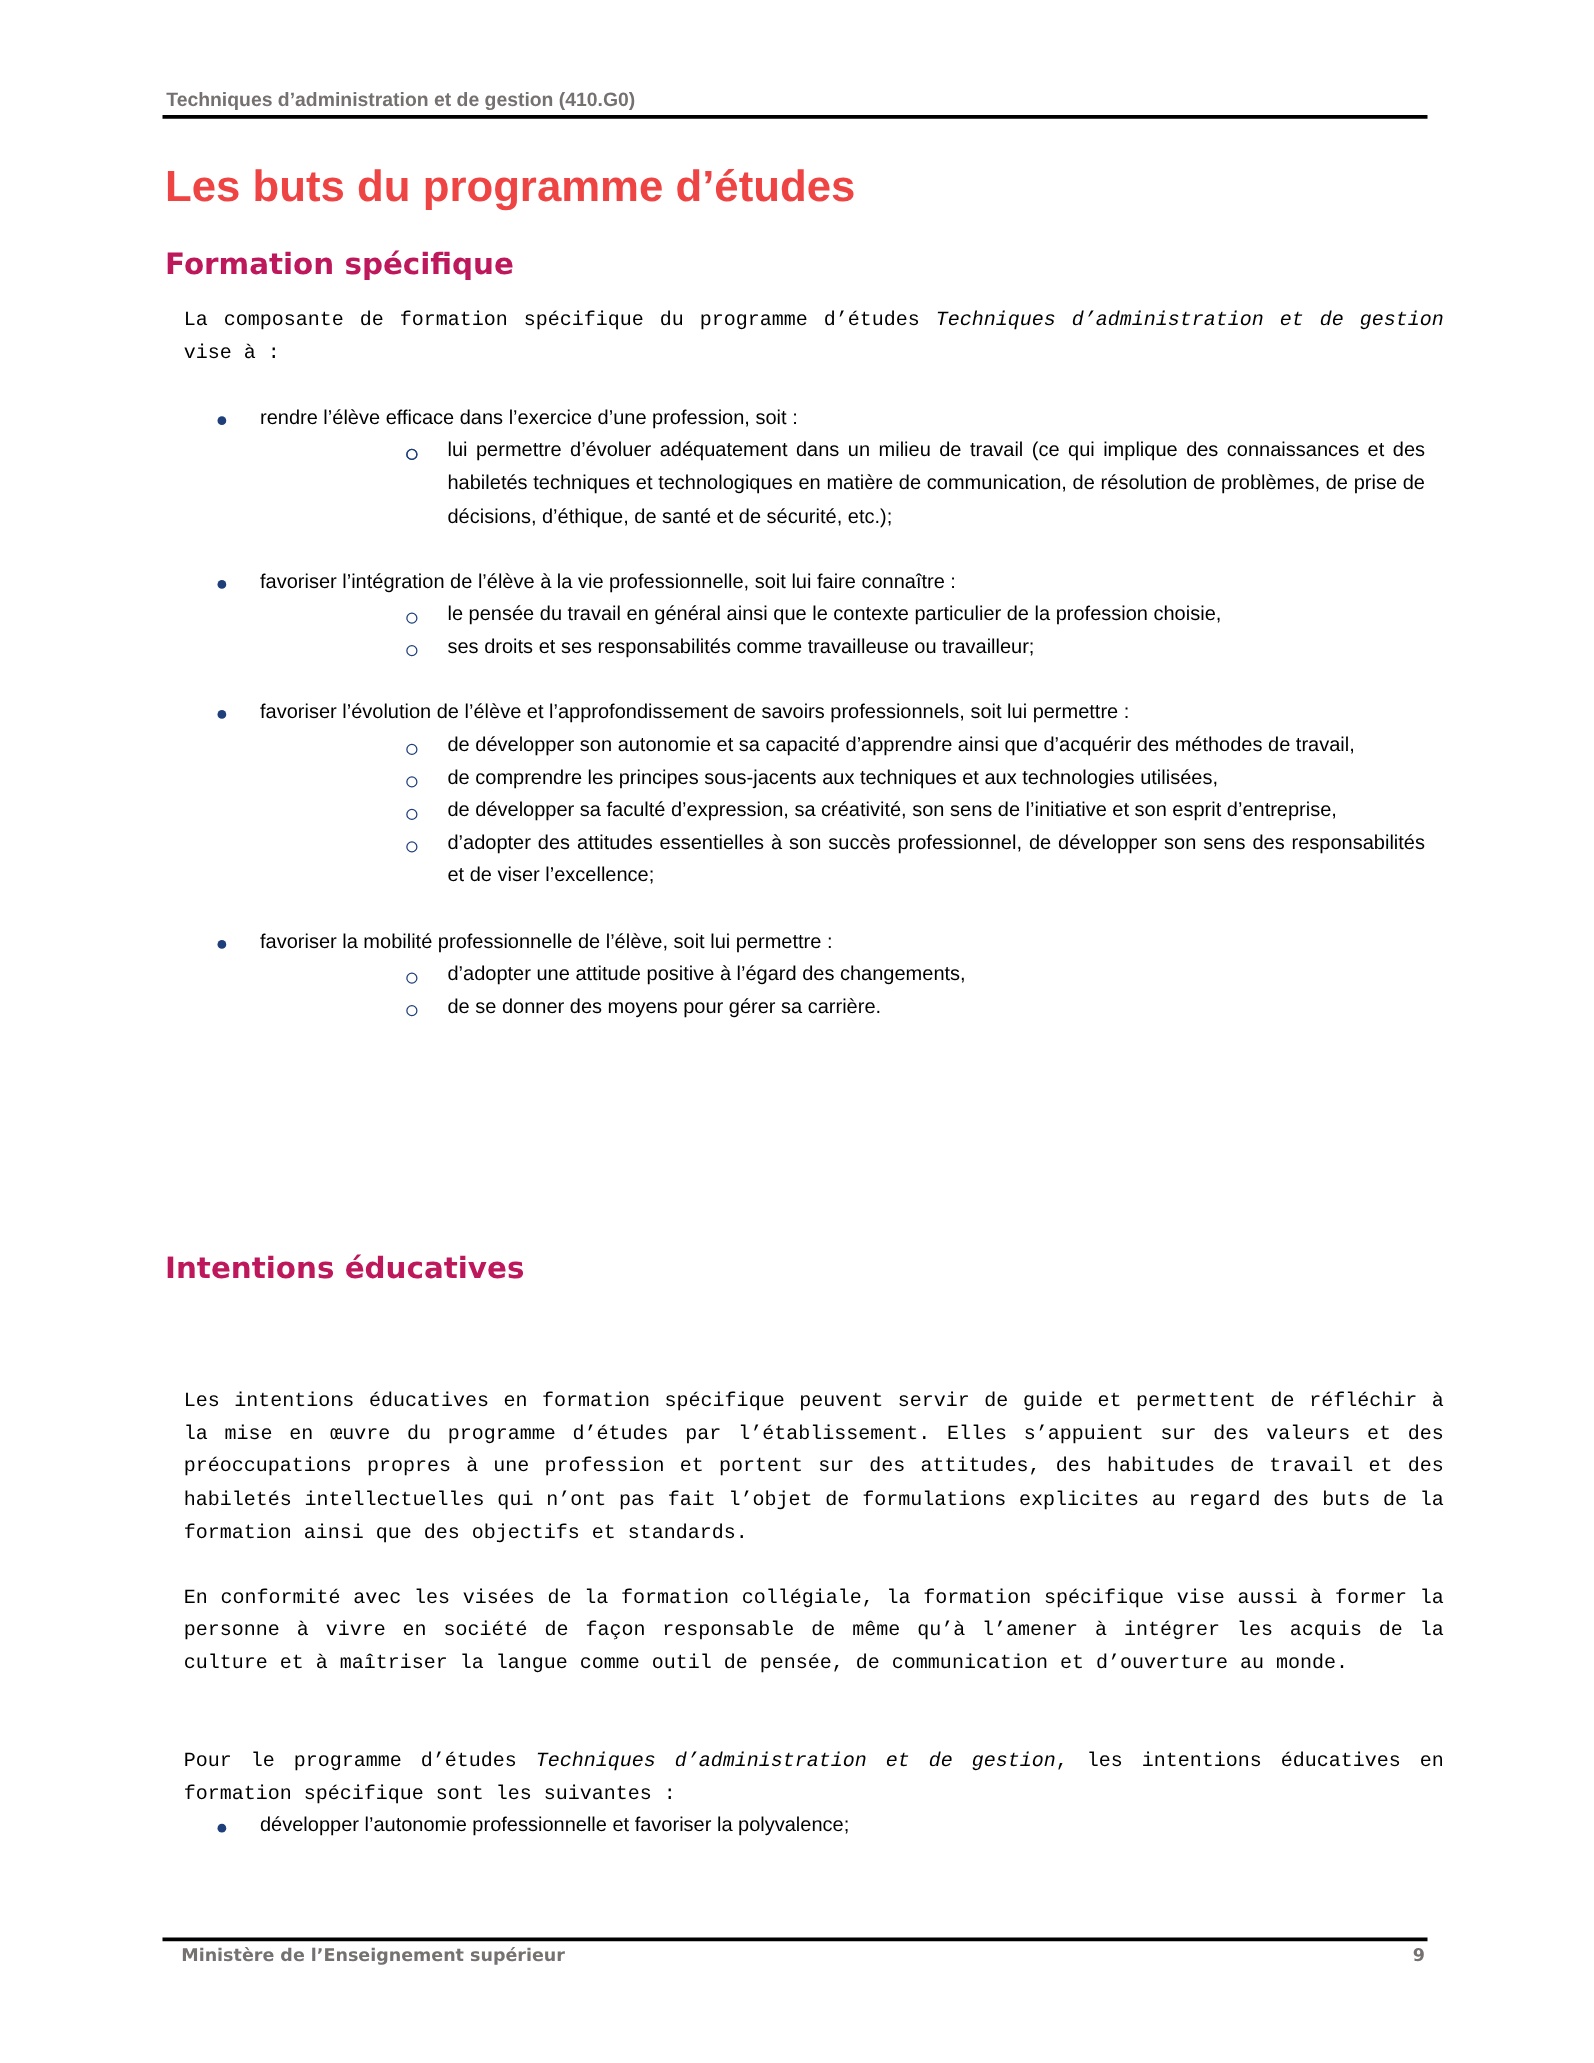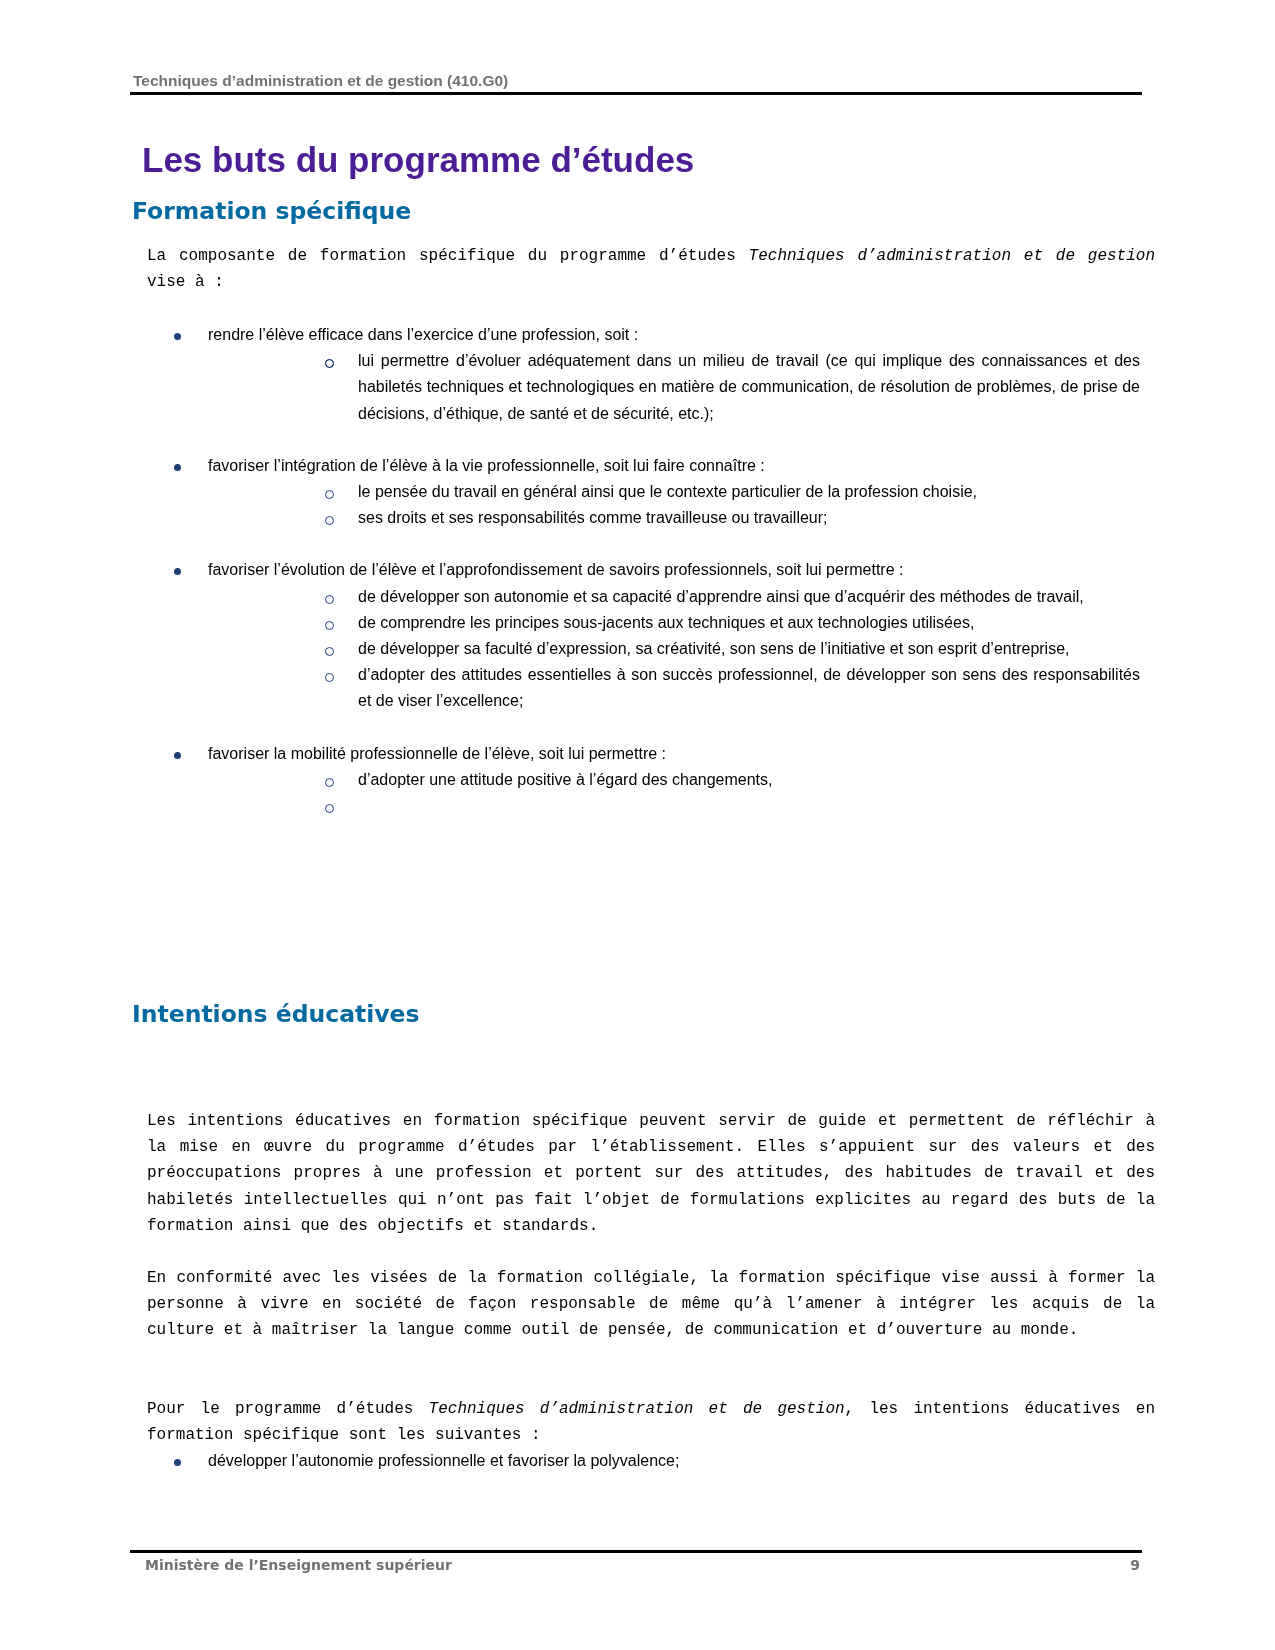--- a/index.html
+++ b/index.html
@@ -1,22 +1,22 @@
 <!DOCTYPE html>
 <html><head>
 <meta charset="utf-8">
 <style>
   html, body { margin: 0; padding: 0; background: #ffffff; }
   body { width: 1275px; height: 1650px; position: relative; overflow: hidden;
          font-family: "Liberation Sans", sans-serif; color: #000; }
   .page { position: absolute; left: 132px; width: 1010px; top: 0; }
   .running-header { position: absolute; top: 72px; left: 1px; font-size: 15.5px; font-weight: bold; color: #767171; }
   .header-rule { position: absolute; top: 92px; left: -2px; width: 1012px; height: 3px; background: #000; }
-  .title { position: absolute; top: 130px; left: 0; font-size: 35px; font-weight: bold; color: #4c1d95; margin: 10px; }
-  .h2 { font-family: "DejaVu Sans", sans-serif; font-size: 23.5px; font-weight: bold; color: #0369a1; margin: 0; position: absolute; left: 0; }
+  .title { position: absolute; top: 130px; left: 0; font-size: 35px; font-weight: bold; color: #ef4444; margin: 0; }
+  .h2 { font-family: "DejaVu Sans", sans-serif; font-size: 23.5px; font-weight: bold; color: #be185d; margin: 0; position: absolute; left: 0; }
   .body-text { position: absolute; left: 15px; width: 1008px; font-size: 16px; line-height: 26.2px; text-align: justify; margin: 0; font-family: Liberation Mono, monospace; }
   .body-text i { font-style: italic; }
   .list { position: absolute; left: 0; width: 1008px; margin: 0; padding: 0; list-style: none; font-size: 16px; line-height: 26.2px; }
   .li { position: relative; padding-left: 76px; text-align: justify; }
   .li .dot { position: absolute; left: 42px; top: 11px; width: 7px; height: 7px; border-radius: 50%; background: #1F3F7A; }
   .sub { list-style: none; margin: 0; padding: 0; }
   .sli { position: relative; padding-left: 150px; text-align: justify; }
   .sli .circ { position: absolute; left: 117px; top: 11px; width: 7px; height: 7px; border-radius: 50%; border: 1.3px solid #1F3F7A; box-sizing: border-box; width: 9px; height: 9px; }
   .gap { height: 26px; }
   .footer-rule { position: absolute; top: 1550px; left: -2px; width: 1012px; height: 3px; background: #000; }
@@ -65,21 +65,21 @@
         <li class="sli"><span class="circ"></span><span>de développer sa faculté d’expression, sa créativité, son sens de l’initiative et son esprit d’entreprise,</span></li>
         <li class="sli"><span class="circ"></span><span>d’adopter des attitudes essentielles à son succès professionnel, de développer son sens des responsabilités et de viser l’excellence;</span></li>
       </ul>
     </li>
     <li class="gap"></li>
     <li class="li">
       <span class="dot"></span>
       <span>favoriser la mobilité professionnelle de l’élève, soit lui permettre :</span>
       <ul class="sub">
         <li class="sli"><span class="circ"></span><span>d’adopter une attitude positive à l’égard des changements,</span></li>
-        <li class="sli"><span class="circ"></span></li>
+        <li class="sli"><span class="circ"></span><span>de se donner des moyens pour gérer sa carrière.</span></li>
       </ul>
     </li>
   </ul>
 
   <h2 class="h2" style="top:1000px;">Intentions éducatives</h2>
 
   <p class="body-text" style="top:1108px;">Les intentions éducatives en formation spécifique peuvent servir de guide et permettent de réfléchir à la mise en œuvre du programme d’études par l’établissement. Elles s’appuient sur des valeurs et des préoccupations propres à une profession et portent sur des attitudes, des habitudes de travail et des habiletés intellectuelles qui n’ont pas fait l’objet de formulations explicites au regard des buts de la formation ainsi que des objectifs et standards.</p>
 
   <p class="body-text" style="top:1265px;">En conformité avec les visées de la formation collégiale, la formation spécifique vise aussi à former la personne à vivre en société de façon responsable de même qu’à l’amener à intégrer les acquis de la culture et à maîtriser la langue comme outil de pensée, de communication et d’ouverture au monde.</p>
 

